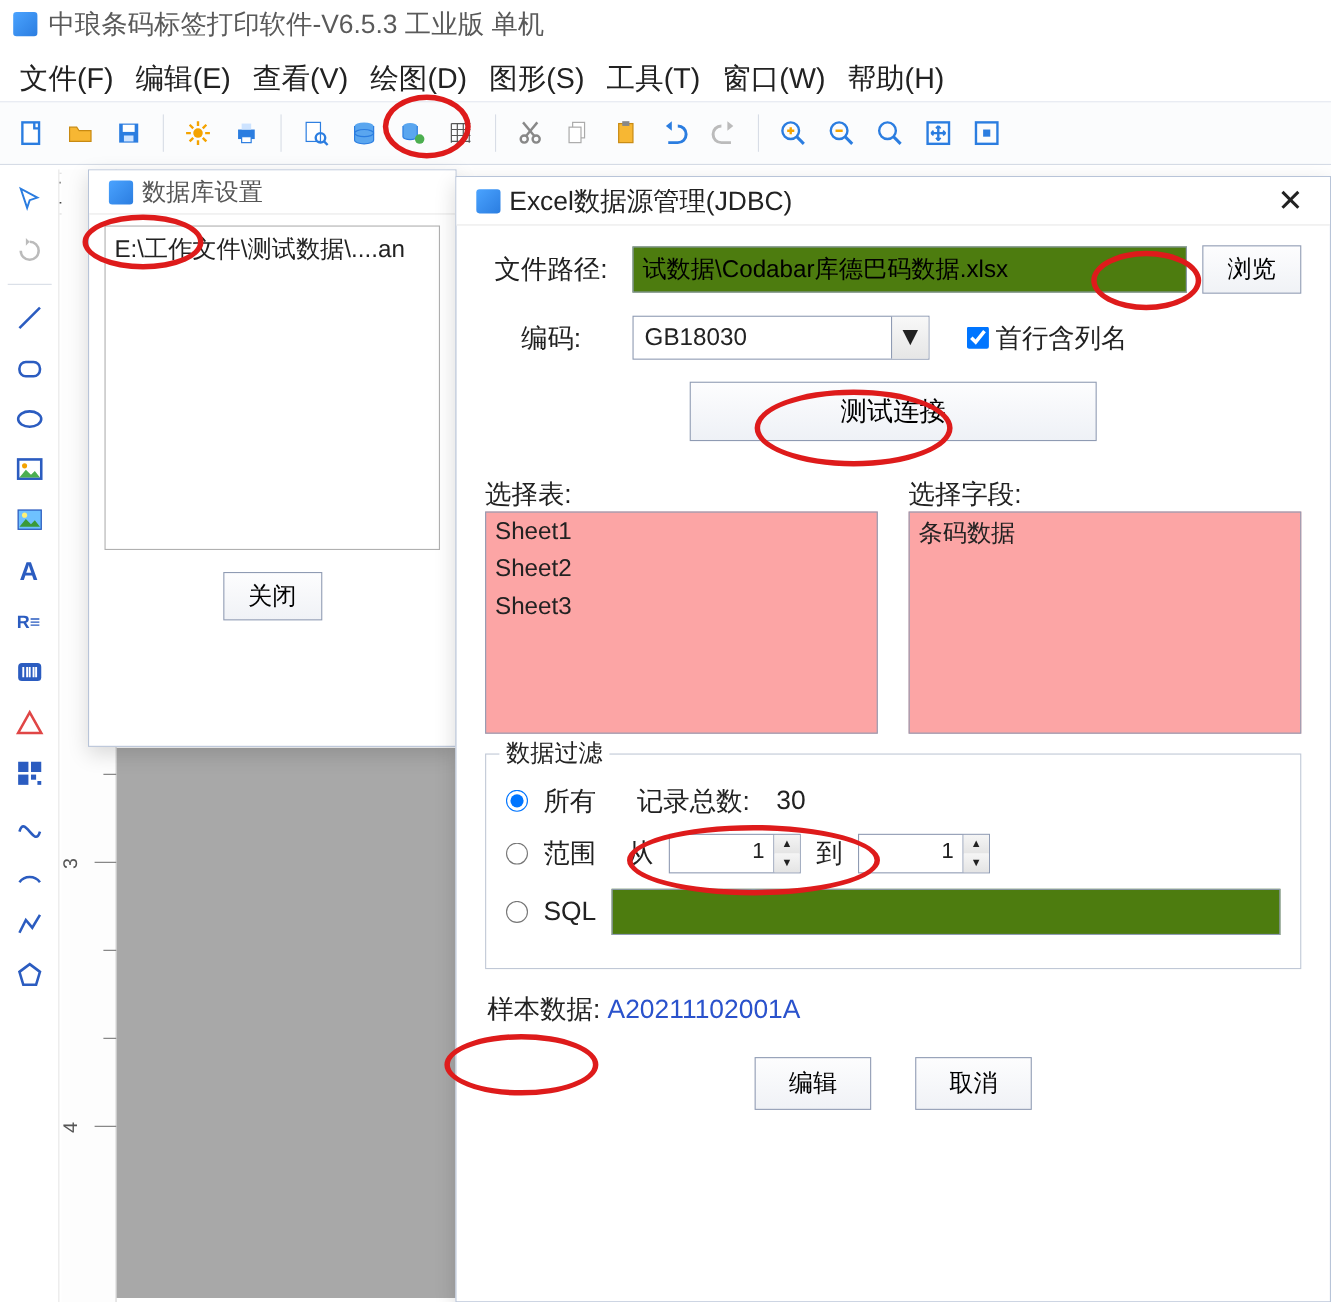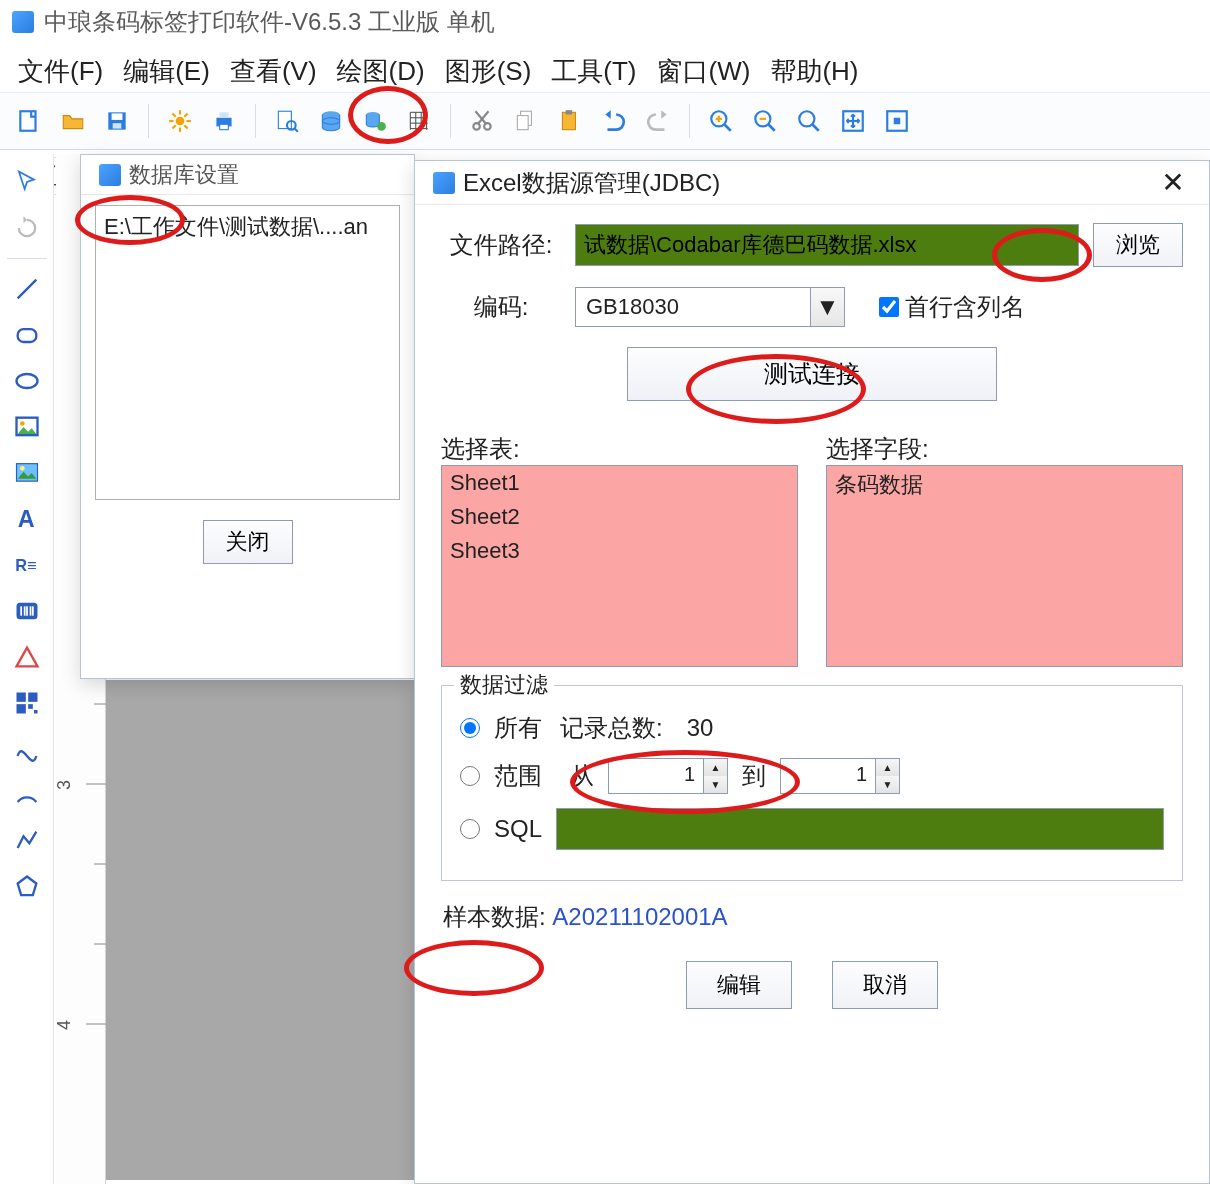--- a/index.html
+++ b/index.html
@@ -569,21 +569,21 @@
         <div class="item">条码数据</div>
       </div>
     </div>
   </div>
 
   <fieldset class="filter-group">
     <div class="legend">数据过滤</div>
     <div class="radio-row">
       <input type="radio" name="flt" checked="" style="">
       <span>所有</span>
-      <span style="margin-left:4px">记录总数:</span>
+      <span style="margin-left:23px">记录总数:</span>
       <span style="margin-left:10px">30</span>
     </div>
     <div class="radio-row">
       <input type="radio" name="flt" style="">
       <span>范围</span>
       <span style="margin-left:14px">从</span>
       <div class="spinner">
           <div class="v">1</div>
           <div class="arrows">
             <div>▲</div>

